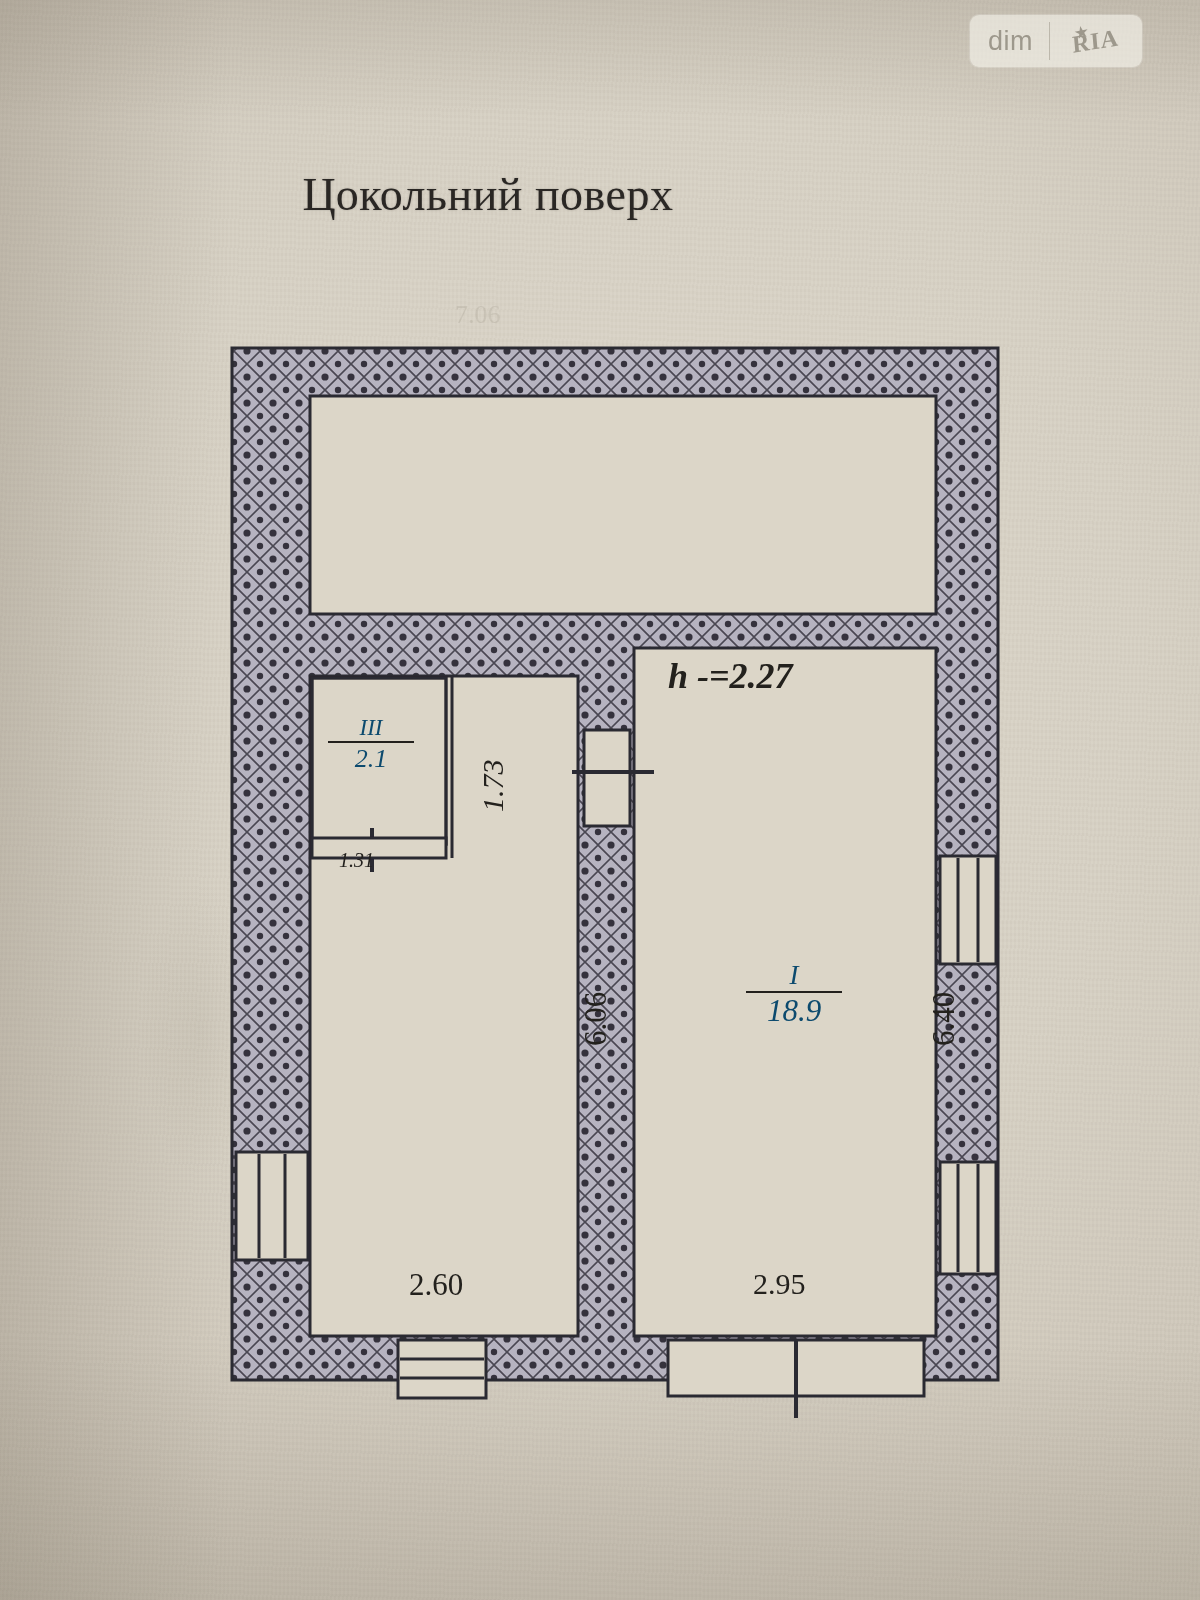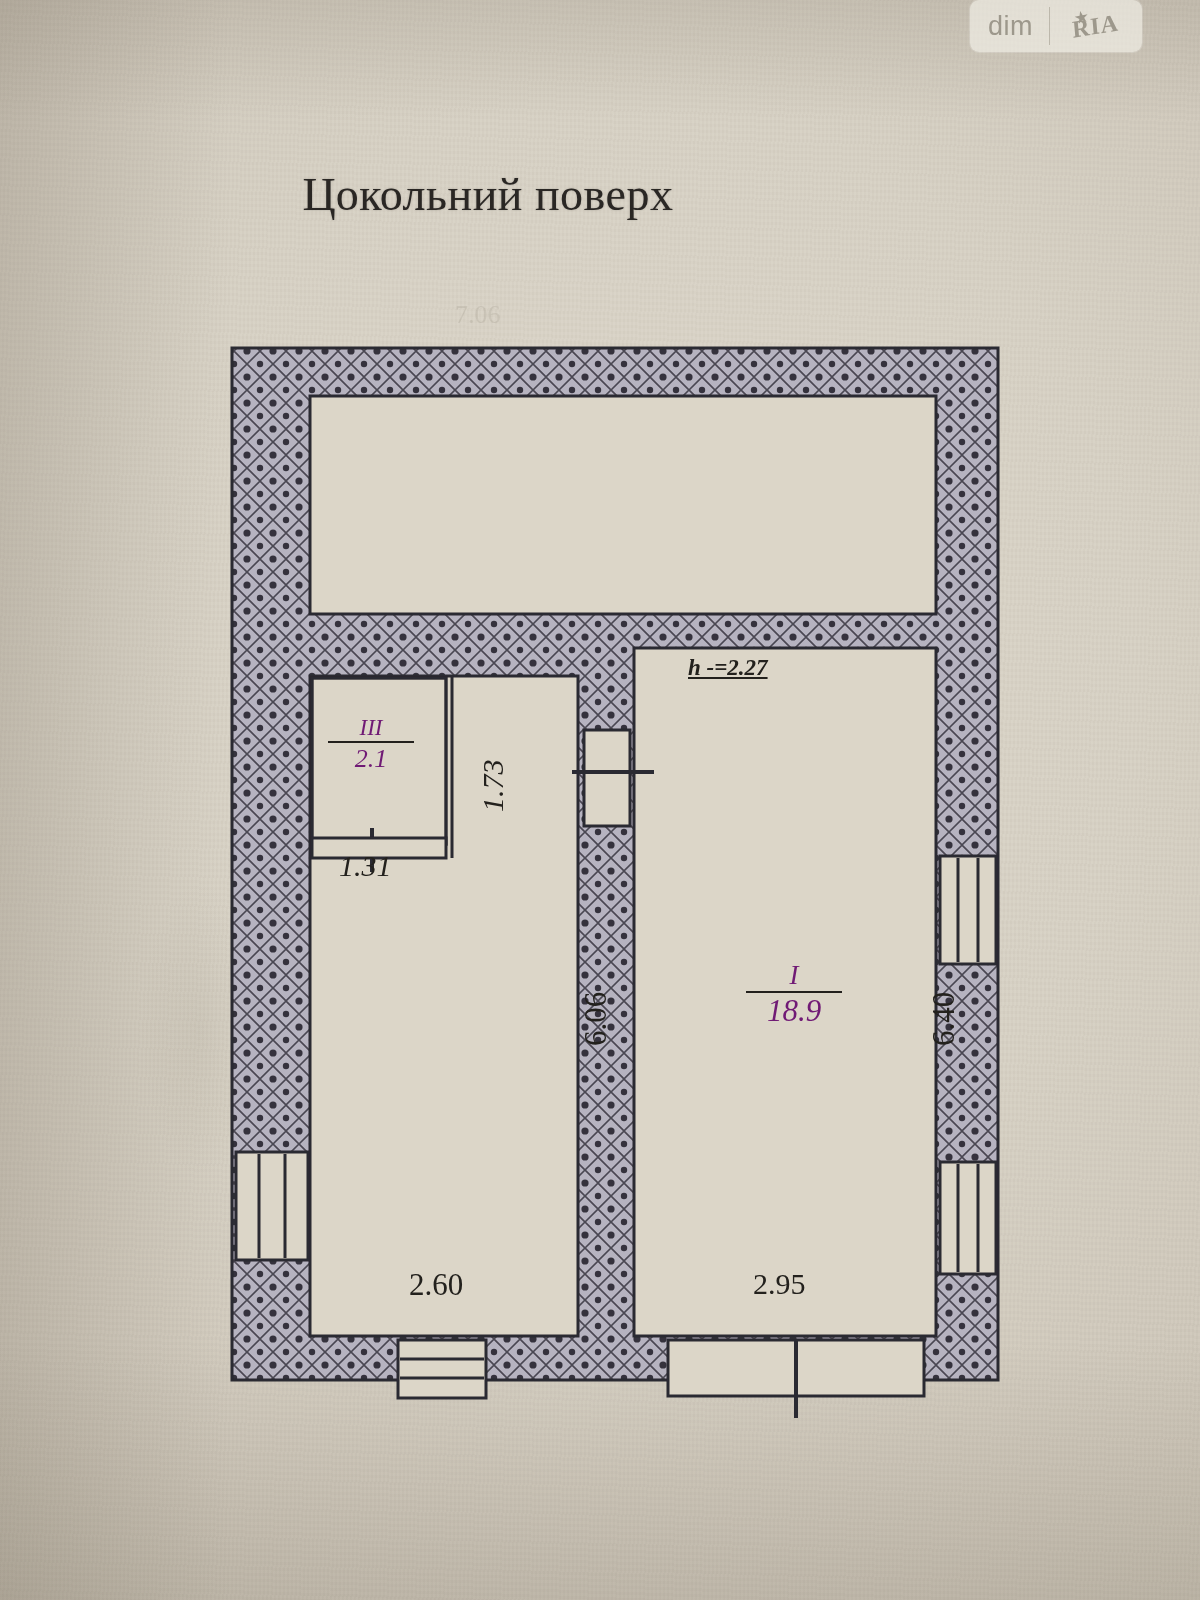--- a/index.html
+++ b/index.html
@@ -78,21 +78,21 @@
     left: 140px; top: 880px;
     width: 120px; height: 300px;
     background: radial-gradient(ellipse at center, rgba(120,112,96,.09), rgba(120,112,96,0) 70%);
     border-radius: 40px;
   }
 
   
   #watermark {
     position: absolute;
     right: 58px;
-    top: 0;
+    top: 15px;
     display: flex;
     align-items: stretch;
     height: 52px;
     border-radius: 9px;
     overflow: hidden;
     background: rgba(246,243,236,.62);
     box-shadow: 0 0 0 1px rgba(255,255,255,.18);
   }
   #watermark .wm-left {
     display: flex; align-items: center; justify-content: center;
@@ -148,21 +148,21 @@
     left: 0; top: 0;
     width: 1200px; height: 1600px;
   }
   #plan-svg { display: block; }
 
   .room-label {
     position: absolute;
     text-align: center;
     font-family: "Liberation Serif", serif;
     font-style: italic;
-    color: #701a75;
+    color: #0c4a6e;
     pointer-events: none;
   }
   .room-label .rn {
     display: block;
     font-size: 27px;
     line-height: 1;
     margin-bottom: 1px;
   }
   .room-label .rbar {
     display: block;
@@ -189,23 +189,23 @@
     position: absolute;
     font-family: "Liberation Serif", serif;
     color: #23211d;
     white-space: nowrap;
     pointer-events: none;
   }
   .dim.vert {
     transform-origin: 0 0;
     transform: rotate(-90deg);
   }
-  #dim-h { left: 688px; top: 655px; font-size: 23px; font-style: italic; font-weight: bold; text-decoration: underline; }
+  #dim-h { left: 668px; top: 655px; font-size: 36px; font-style: italic; font-weight: bold; }
   #dim-1-73 { left: 476px; top: 812px; font-size: 30px; font-style: italic; }
-  #dim-1-31 { left: 339px; top: 849px; font-size: 30px; font-style: italic; }
+  #dim-1-31 { left: 339px; top: 849px; font-size: 20px; font-style: italic; }
   #dim-6-06 { left: 578px; top: 1046px; font-size: 31px; }
   #dim-6-40 { left: 926px; top: 1046px; font-size: 31px; }
   #dim-2-60 { left: 409px; top: 1267px; font-size: 31px; }
   #dim-2-95 { left: 753px; top: 1267px; font-size: 30px; }
 </style>
 </head>
 <body>
 
 <div id="page">
 

